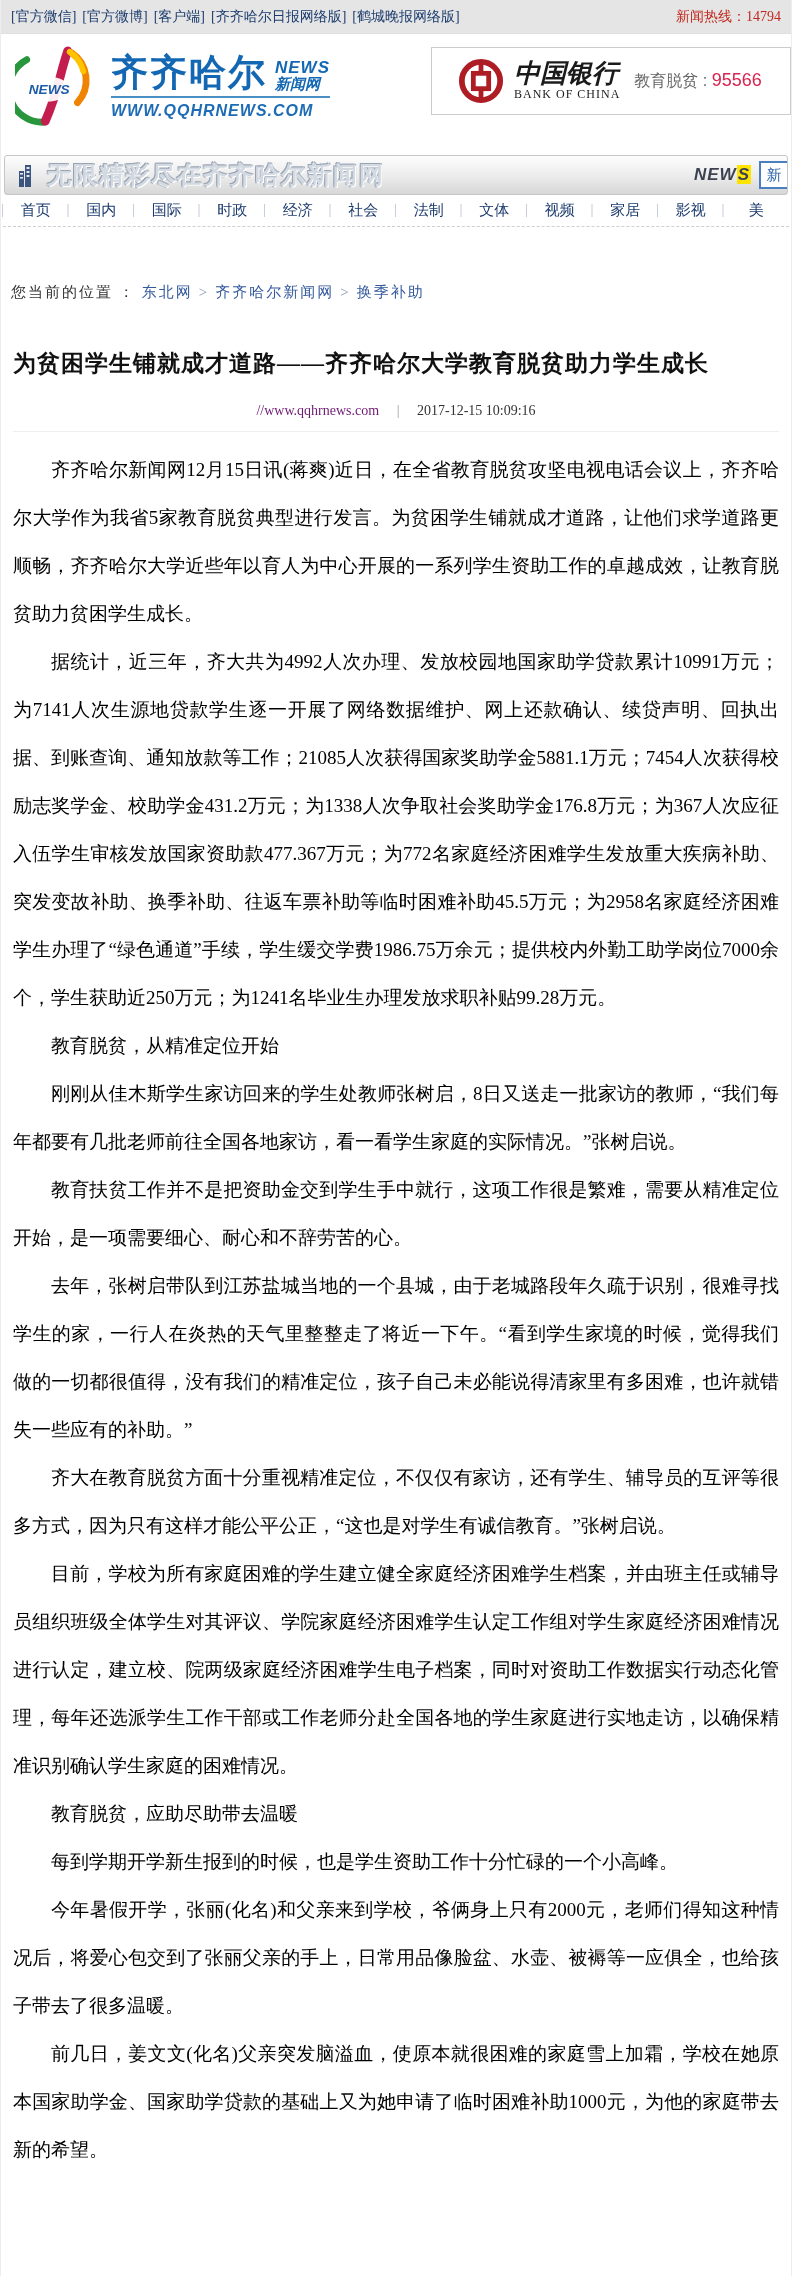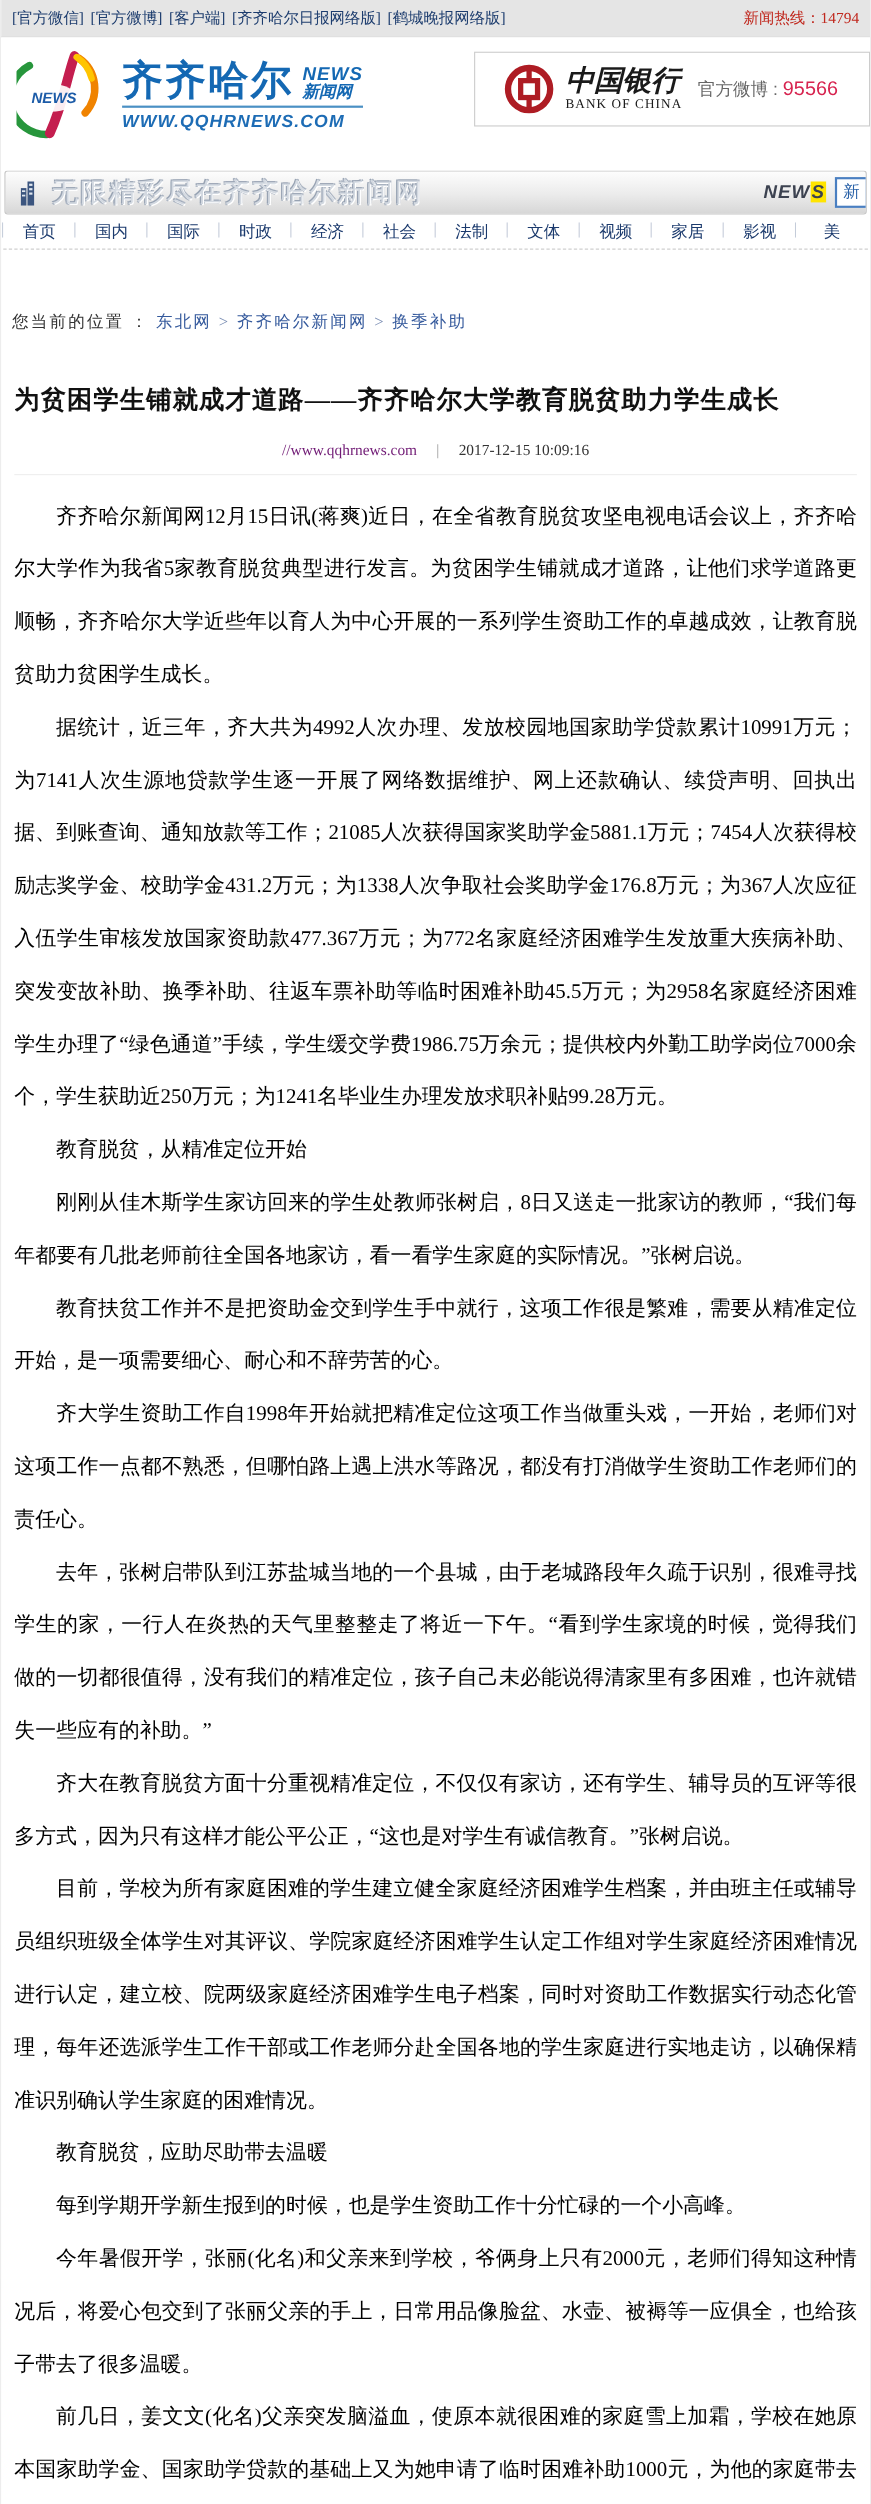--- a/index.html
+++ b/index.html
@@ -128,21 +128,21 @@
     background: linear-gradient(#fdfdfd, #ebebeb 55%, #d7d7d7);
     display: flex;
     align-items: center;
     padding: 0 6px 0 12px;
     overflow: hidden;
   }
   .building-icon { width: 18px; height: 24px; flex: none; }
   .banner-slogan {
     margin-left: 12px;
     font-size: 24px;
-    font-weight: normal;
+    font-weight: bold;
     letter-spacing: 2px;
     color: #d3d9e1;
     text-shadow: 1px 1px 0 #ffffff, -1px -1px 0 #98a3b3, 1px -1px 0 #aeb7c4, -1px 1px 0 #aeb7c4;
     font-family: "Liberation Sans", sans-serif;
     white-space: nowrap;
   }
   .banner-right { margin-left: auto; display: flex; align-items: center; gap: 8px; }
   .banner-news {
     font-style: italic;
     font-weight: bold;
@@ -284,21 +284,21 @@
       <circle cx="24" cy="24" r="20" fill="none" stroke="#ae1c24" stroke-width="6"></circle>
       <rect x="16" y="16" width="16" height="16" fill="none" stroke="#ae1c24" stroke-width="5"></rect>
       <line x1="24" y1="5" x2="24" y2="16" stroke="#ae1c24" stroke-width="5"></line>
       <line x1="24" y1="32" x2="24" y2="43" stroke="#ae1c24" stroke-width="5"></line>
     </svg>
     <div class="boc-names">
       <div class="boc-name">中国银行</div>
       <div class="boc-name-en">BANK OF CHINA</div>
     </div>
     <div class="boc-hotline">
-      <span class="label">官方微博 :</span>
+      <span class="label">教育脱贫 :</span>
       <span class="number">95566</span>
     </div>
   </div>
 </div>
 
 <div class="banner">
   <svg class="building-icon" viewBox="0 0 18 24">
     <rect x="2" y="8" width="5" height="16" fill="#3b557f"></rect>
     <rect x="8" y="2" width="6" height="22" fill="#3b557f"></rect>
     <rect x="9.5" y="4" width="3" height="2" fill="#dfe6ef"></rect>
@@ -341,21 +341,20 @@
     <span class="sep">|</span>
     <span class="date">2017-12-15 10:09:16</span>
   </div>
   <div class="article-body">
 
   <p>齐齐哈尔新闻网12月15日讯(蒋爽)近日，在全省教育脱贫攻坚电视电话会议上，齐齐哈尔大学作为我省5家教育脱贫典型进行发言。为贫困学生铺就成才道路，让他们求学道路更顺畅，齐齐哈尔大学近些年以育人为中心开展的一系列学生资助工作的卓越成效，让教育脱贫助力贫困学生成长。</p>
       <p>据统计，近三年，齐大共为4992人次办理、发放校园地国家助学贷款累计10991万元；为7141人次生源地贷款学生逐一开展了网络数据维护、网上还款确认、续贷声明、回执出据、到账查询、通知放款等工作；21085人次获得国家奖助学金5881.1万元；7454人次获得校励志奖学金、校助学金431.2万元；为1338人次争取社会奖助学金176.8万元；为367人次应征入伍学生审核发放国家资助款477.367万元；为772名家庭经济困难学生发放重大疾病补助、突发变故补助、换季补助、往返车票补助等临时困难补助45.5万元；为2958名家庭经济困难学生办理了“绿色通道”手续，学生缓交学费1986.75万余元；提供校内外勤工助学岗位7000余个，学生获助近250万元；为1241名毕业生办理发放求职补贴99.28万元。</p>
       <p>教育脱贫，从精准定位开始</p>
       <p>刚刚从佳木斯学生家访回来的学生处教师张树启，8日又送走一批家访的教师，“我们每年都要有几批老师前往全国各地家访，看一看学生家庭的实际情况。”张树启说。</p>
       <p>教育扶贫工作并不是把资助金交到学生手中就行，这项工作很是繁难，需要从精准定位开始，是一项需要细心、耐心和不辞劳苦的心。</p>
-      <p>齐大学生资助工作自1998年开始就把精准定位这项工作当做重头戏，一开始，老师们对这项工作一点都不熟悉，但哪怕路上遇上洪水等路况，都没有打消做学生资助工作老师们的责任心。</p>
       <p>去年，张树启带队到江苏盐城当地的一个县城，由于老城路段年久疏于识别，很难寻找学生的家，一行人在炎热的天气里整整走了将近一下午。“看到学生家境的时候，觉得我们做的一切都很值得，没有我们的精准定位，孩子自己未必能说得清家里有多困难，也许就错失一些应有的补助。”</p>
       <p>齐大在教育脱贫方面十分重视精准定位，不仅仅有家访，还有学生、辅导员的互评等很多方式，因为只有这样才能公平公正，“这也是对学生有诚信教育。”张树启说。</p>
       <p>目前，学校为所有家庭困难的学生建立健全家庭经济困难学生档案，并由班主任或辅导员组织班级全体学生对其评议、学院家庭经济困难学生认定工作组对学生家庭经济困难情况进行认定，建立校、院两级家庭经济困难学生电子档案，同时对资助工作数据实行动态化管理，每年还选派学生工作干部或工作老师分赴全国各地的学生家庭进行实地走访，以确保精准识别确认学生家庭的困难情况。</p>
       <p>教育脱贫，应助尽助带去温暖</p>
       <p>每到学期开学新生报到的时候，也是学生资助工作十分忙碌的一个小高峰。</p>
       <p>今年暑假开学，张丽(化名)和父亲来到学校，爷俩身上只有2000元，老师们得知这种情况后，将爱心包交到了张丽父亲的手上，日常用品像脸盆、水壶、被褥等一应俱全，也给孩子带去了很多温暖。</p>
       <p>前几日，姜文文(化名)父亲突发脑溢血，使原本就很困难的家庭雪上加霜，学校在她原本国家助学金、国家助学贷款的基础上又为她申请了临时困难补助1000元，为他的家庭带去新的希望。</p>
     </div>
 </div>
 

